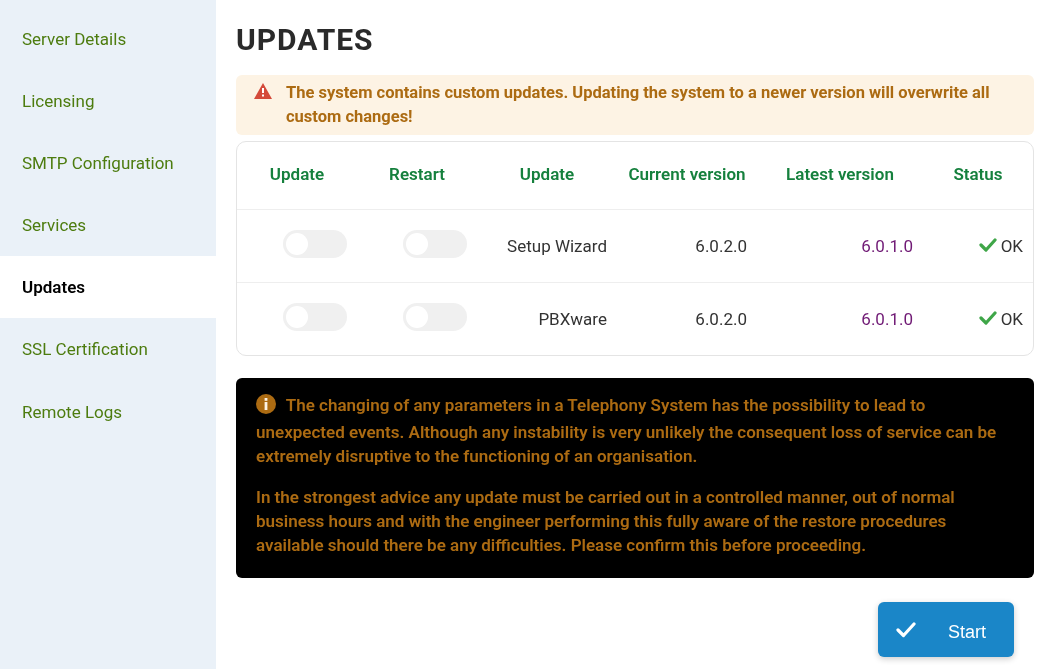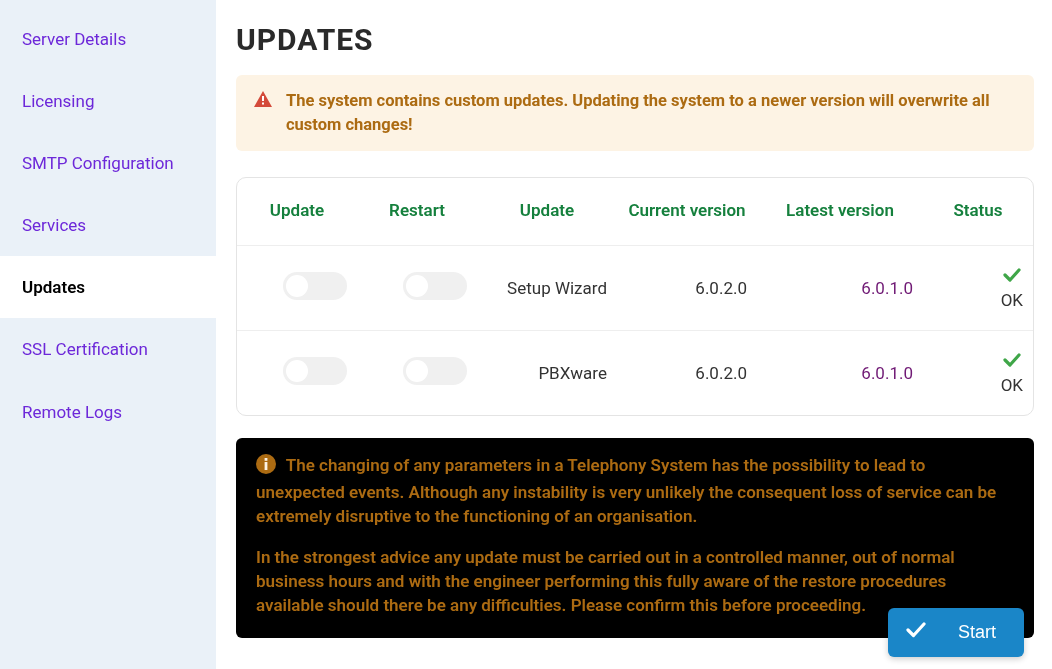--- a/index.html
+++ b/index.html
@@ -17,21 +17,21 @@
     display: flex;
   }
   .sidebar {
     width: 216px;
     background: #eaf1f8;
     padding-top: 8px;
   }
   .sidebar-item {
     padding: 20px 22px;
     font-size: 17px;
-    color: #6d28d9;
+    color: #4d7c0f;
     cursor: pointer;
     line-height: 1.3;
   }
   .sidebar-item.active {
     background: #ffffff;
     color: #000000;
     font-weight: 600;
   }
   .main {
     flex: 1;
@@ -41,25 +41,25 @@
   .page-title {
     font-size: 30px;
     font-weight: 700;
     letter-spacing: 1px;
     color: #2a2a2a;
     margin-bottom: 18px;
   }
   .alert-warning {
     background: #fdf3e4;
     border-radius: 6px;
-    padding: 14px 18px;
+    padding: 6px 18px;
     display: flex;
     align-items: flex-start;
     gap: 14px;
-    margin-bottom: 26px;
+    margin-bottom: 6px;
   }
   .alert-warning .icon-slot {
     flex: 0 0 auto;
     margin-top: 2px;
   }
   .alert-warning .alert-text {
     color: #ac6b12;
     font-weight: 700;
     font-size: 16.5px;
     line-height: 1.45;
@@ -87,21 +87,20 @@
     text-align: right;
     padding: 20px 10px;
     font-size: 17px;
     color: #333;
   }
   .latest-link { color: #701a75; }
   .status-cell {
     display: inline-flex;
     align-items: center;
     gap: 4px;
-    flex-direction: column;
   }
   .toggle {
     width: 64px;
     height: 28px;
     background: #f0f0f0;
     border-radius: 16px;
     position: relative;
     display: inline-block;
   }
   .toggle::after {
@@ -126,27 +125,27 @@
   .info-top {
     margin-bottom: 18px;
   }
   .info-icon-inline {
     display: inline-block;
     vertical-align: -3px;
     margin-right: 6px;
   }
   .start-button {
     position: absolute;
-    right: 28px;
+    right: 38px;
     bottom: 12px;
     background: #1a86c8;
     color: #ffffff;
     border: none;
     border-radius: 6px;
-    padding: 14px 28px 14px 18px;
+    padding: 20px 28px 14px 18px;
     font-size: 18px;
     display: flex;
     align-items: center;
     gap: 32px;
     cursor: pointer;
     box-shadow: 0 2px 6px rgba(0,0,0,0.2);
   }
   .check-icon { display:inline-block; }
 </style>
 </head>

